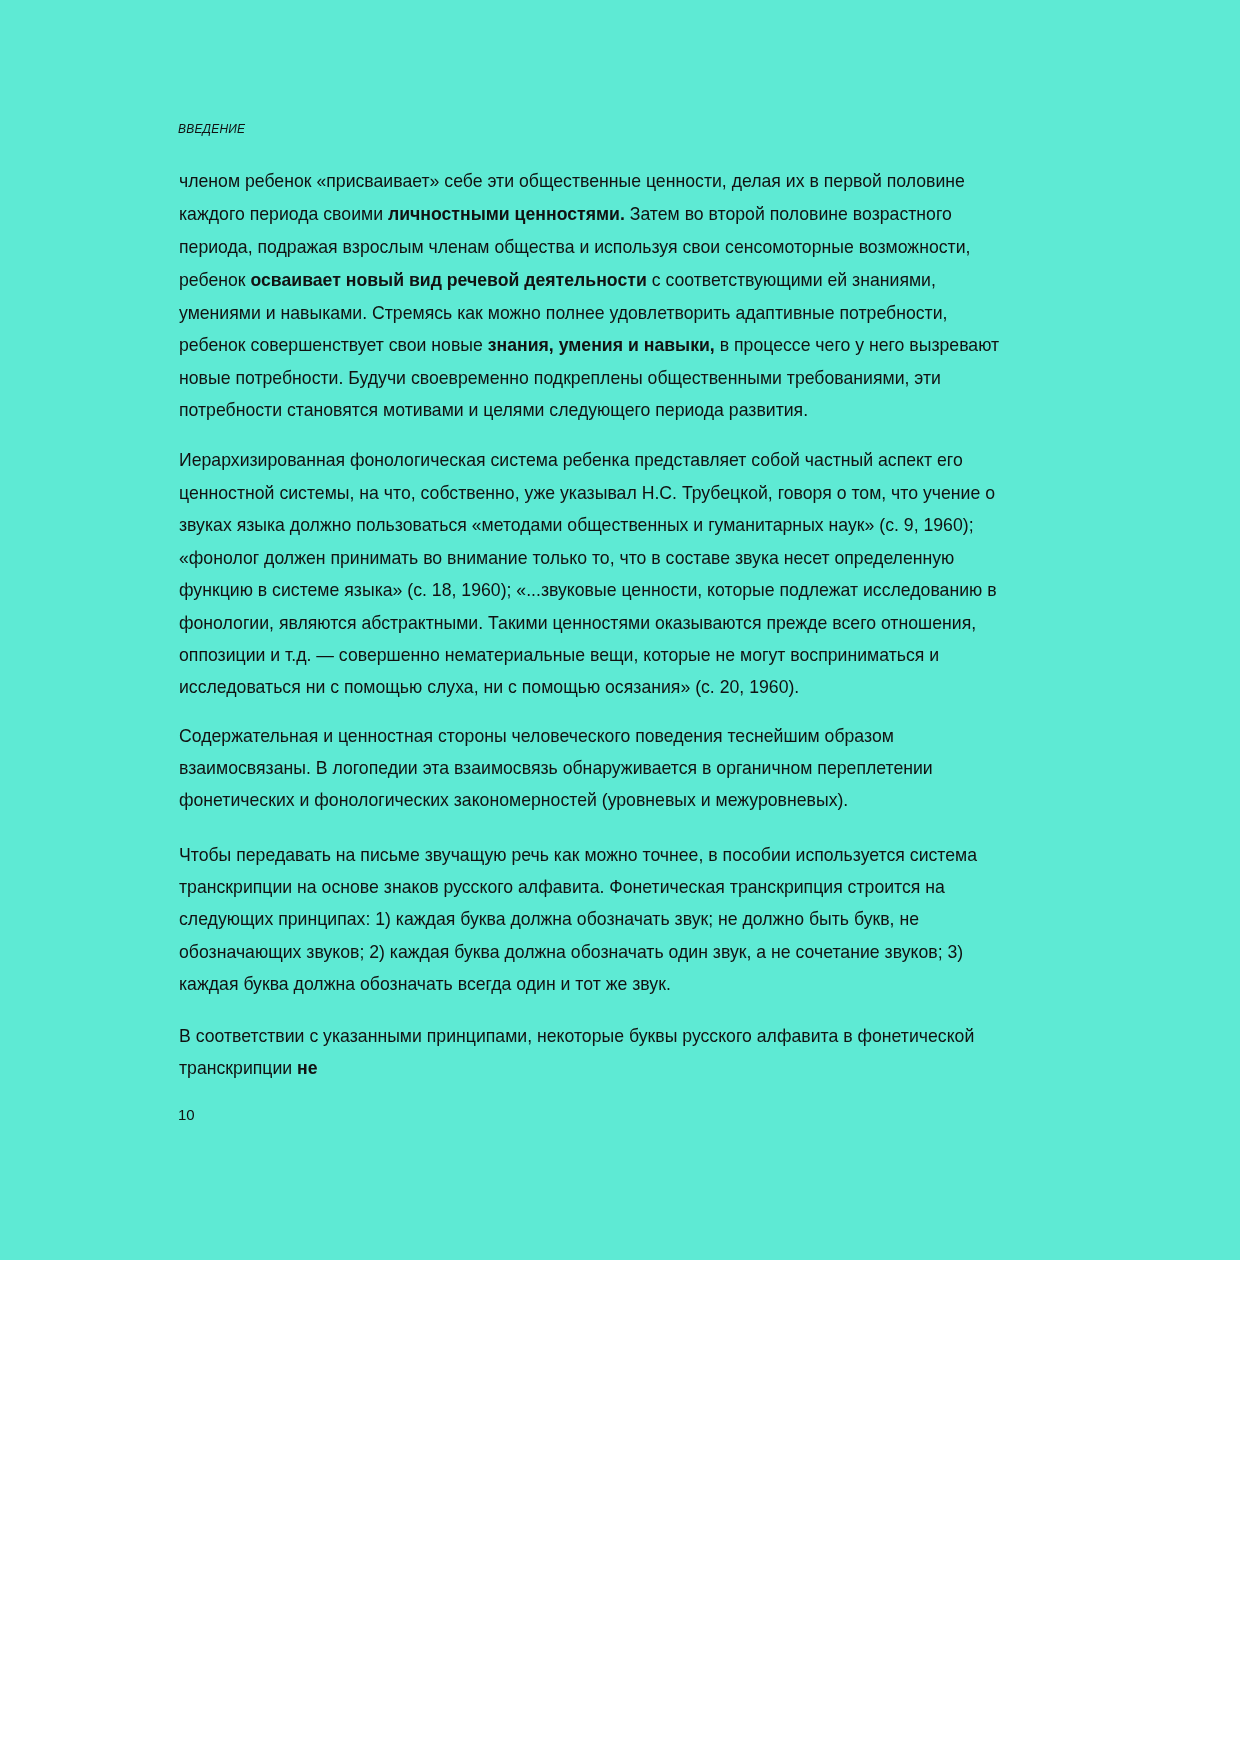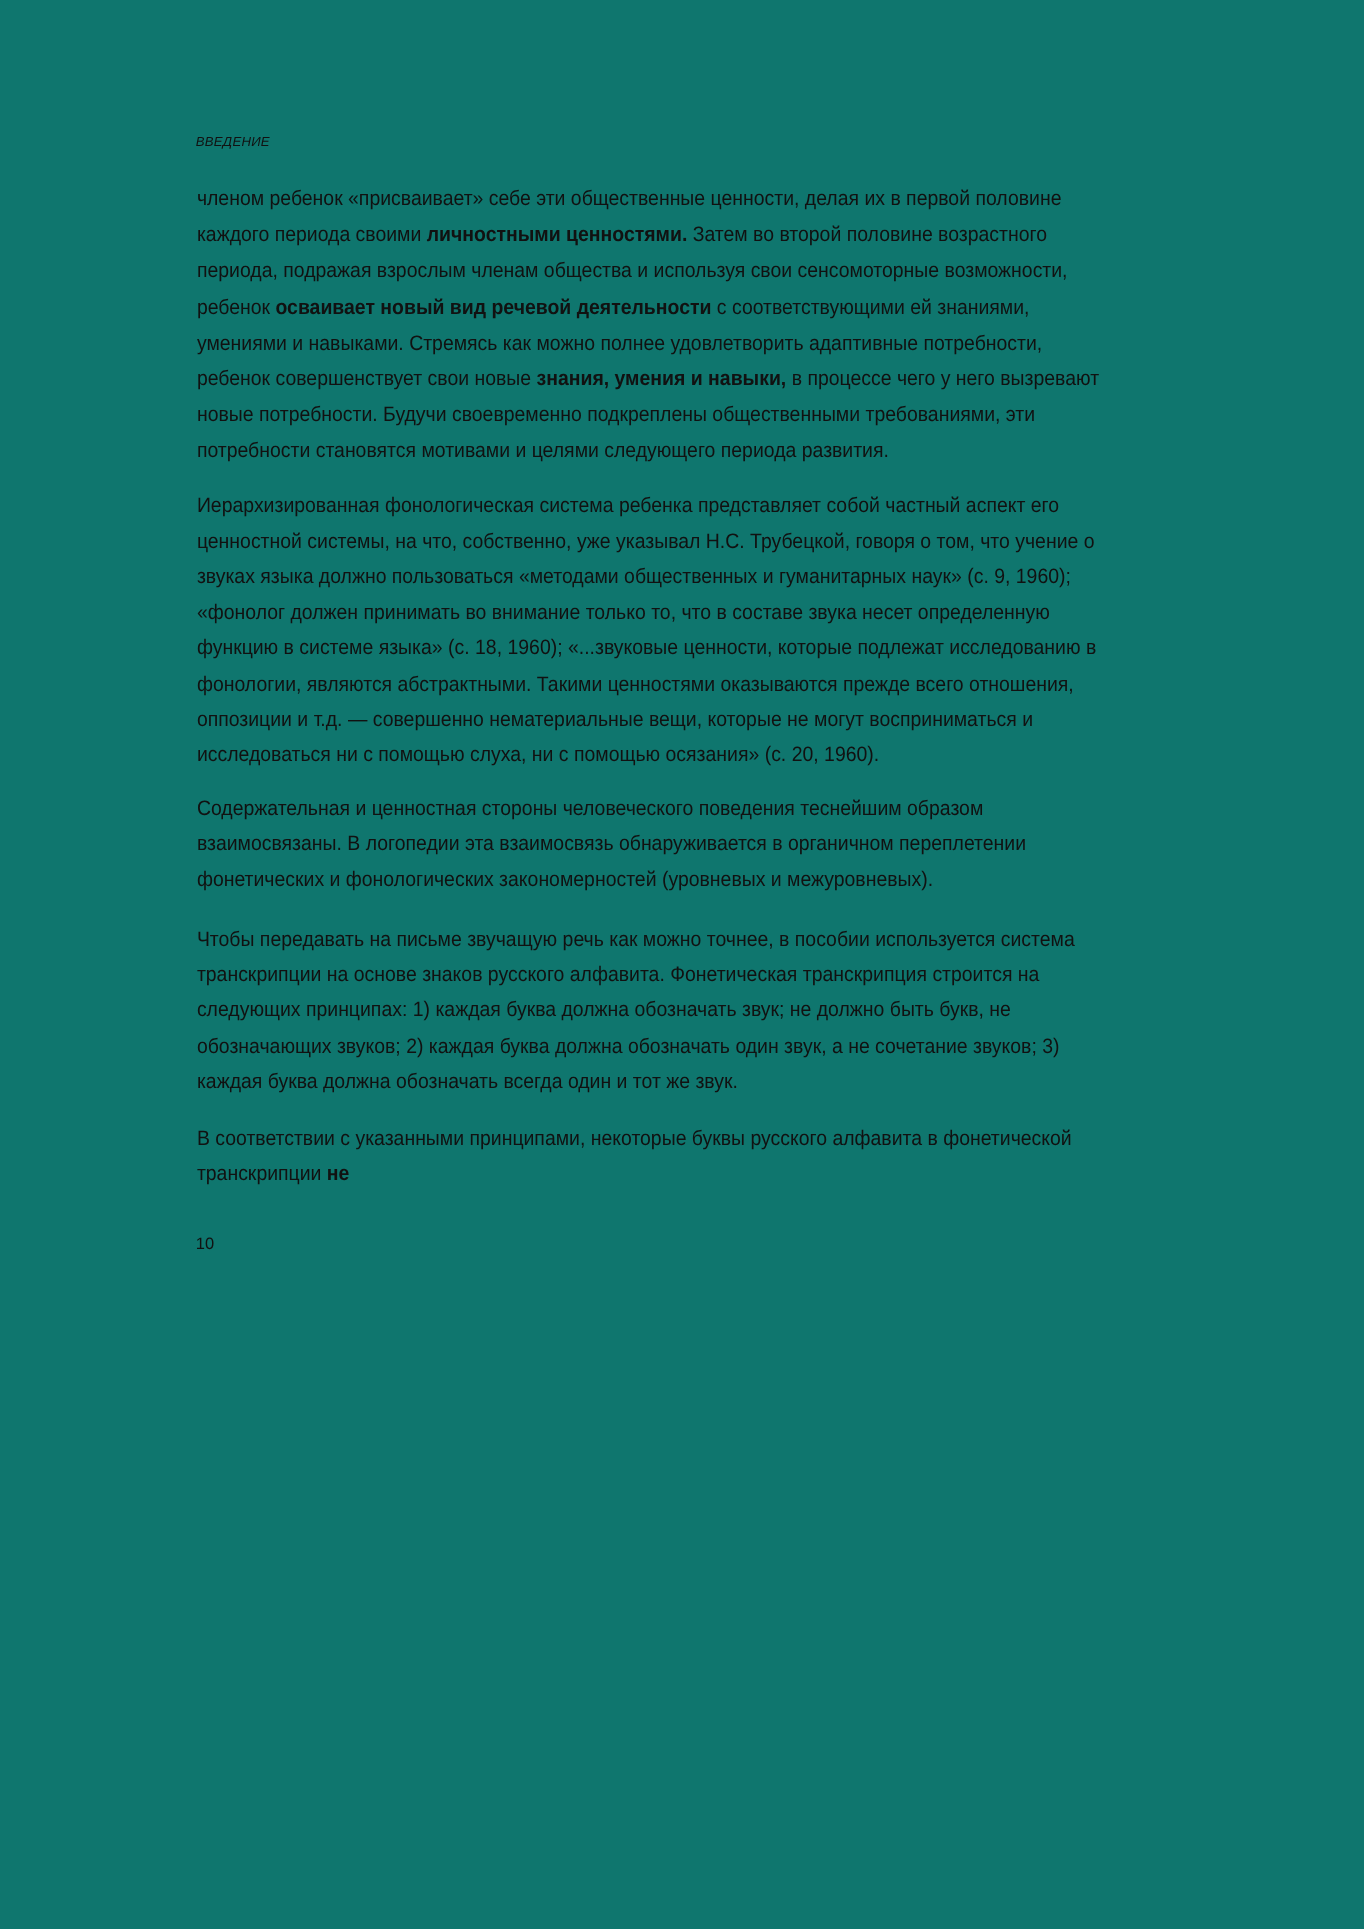--- a/index.html
+++ b/index.html
@@ -1,33 +1,33 @@
 <!DOCTYPE html>
 <html><head>
 <meta charset="utf-8">
 <style>
   html, body { margin: 0; padding: 0; background: #ffffff; }
   body { width: 1240px; height: 1754px; position: relative; overflow: hidden; }
-  .page { position: absolute; left: 0; top: 0; width: 1240px; height: 1754px; background: #0f766e; }
+  .page { position: absolute; left: 0; top: 0; width: 1240px; height: 1260px; background: #5eead4; }
   .running-head {
     position: absolute; left: 178px; top: 122px;
     font-family: "Liberation Sans", sans-serif; font-style: italic;
     font-size: 12px; letter-spacing: 0.2px; color: #111;
   }
   .line {
     position: absolute; left: 179px; height: 24px; line-height: 24px;
     white-space: nowrap;
     font-family: "Liberation Sans", sans-serif; font-size: 19px; color: #111;
     transform-origin: left center;
     transform: scaleX(0.93);
   }
   .line b { font-weight: bold; }
   .page-number {
     position: absolute; left: 178px; top: 1106px;
-    font-family: "Liberation Sans", sans-serif; font-size: 15px; color: #111; margin-top: 16px;
+    font-family: "Liberation Sans", sans-serif; font-size: 15px; color: #111;
   }
 </style>
 </head>
 <body>
 
 <div class="page">
 
   <div class="running-head">ВВЕДЕНИЕ</div>
 
   <div>

